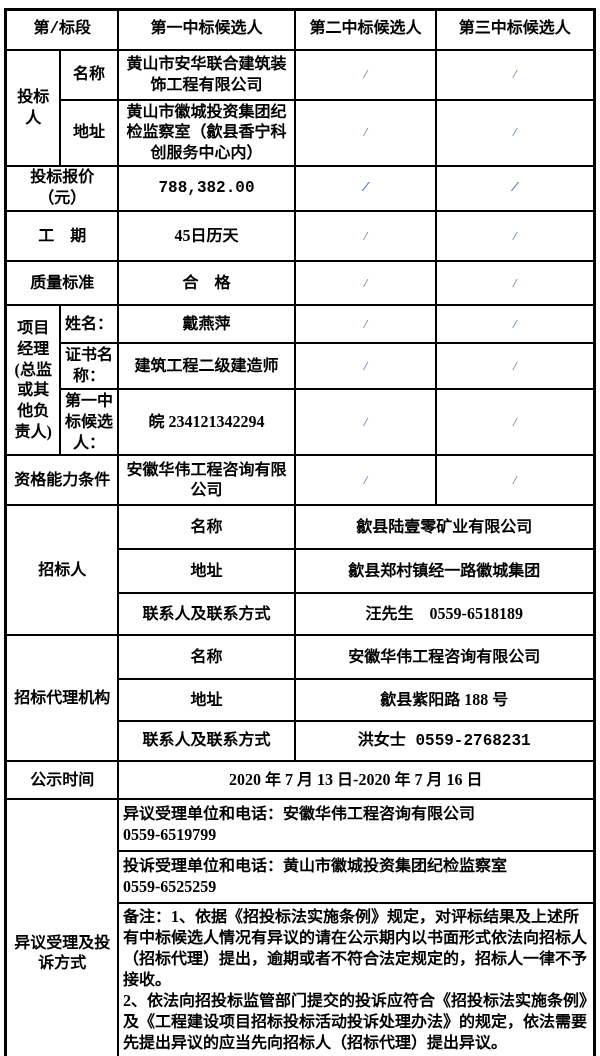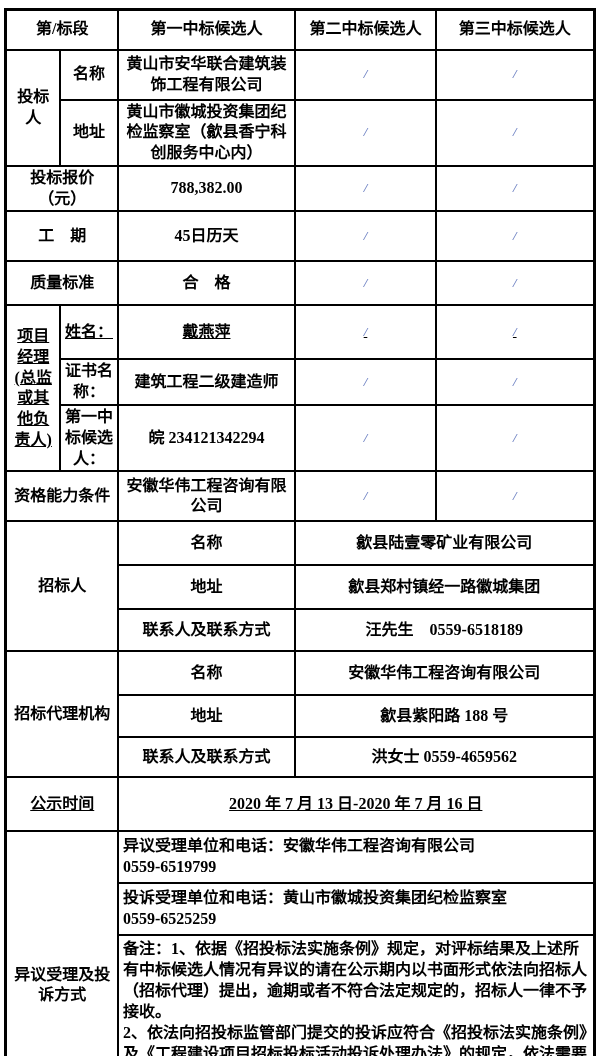--- a/index.html
+++ b/index.html
@@ -26,26 +26,26 @@
   td {
     border: 2px solid #000000;
     text-align: center;
     vertical-align: middle;
     padding: 1px 3px;
     font-size: 16px;
     line-height: 1.3;
     word-break: break-all;
   }
   
-  tr.h40 { height: 40px; }
+  tr.h40 { height: 40px; font-family: Liberation Mono, monospace; }
   tr.h50 { height: 50px; }
   tr.h66 { height: 66px; }
   tr.h44 { height: 44px; }
   tr.h42 { height: 42px; }
-  tr.h38 { height: 54px; text-decoration: underline; }
+  tr.h38 { height: 38px; }
   tr.h205 { height: 205px; }
 
   td.slash {
     font-size: 13px;
     font-style: italic;
     color: #6f83c4;
   }
   td.left-block {
     text-align: left;
     vertical-align: top;
@@ -164,21 +164,21 @@
     <td colspan="2" rowspan="3">招标代理机构</td>
     <td>名称</td>
     <td colspan="2">安徽华伟工程咨询有限公司</td>
   </tr>
   <tr class="h42">
     <td>地址</td>
     <td colspan="2">歙县紫阳路 188 号</td>
   </tr>
   <tr class="h40">
     <td>联系人及联系方式</td>
-    <td colspan="2">洪女士 0559-4659562</td>
+    <td colspan="2">洪女士 0559-2768231</td>
   </tr>
 
   <tr class="h38">
     <td colspan="2">公示时间</td>
     <td colspan="3">2020 年 7 月 13 日-2020 年 7 月 16 日</td>
   </tr>
 
   <tr class="h44">
     <td colspan="2" rowspan="3">异议受理及投诉方式</td>
     <td colspan="3" class="left-block">

